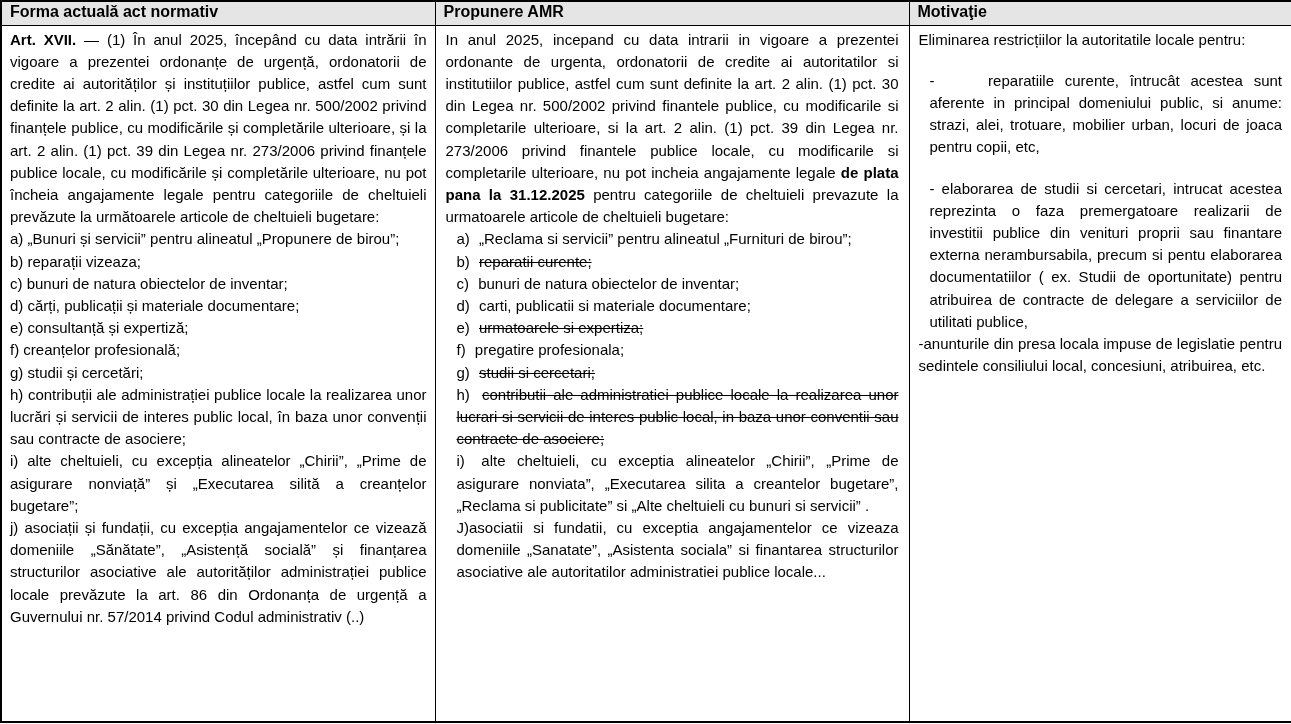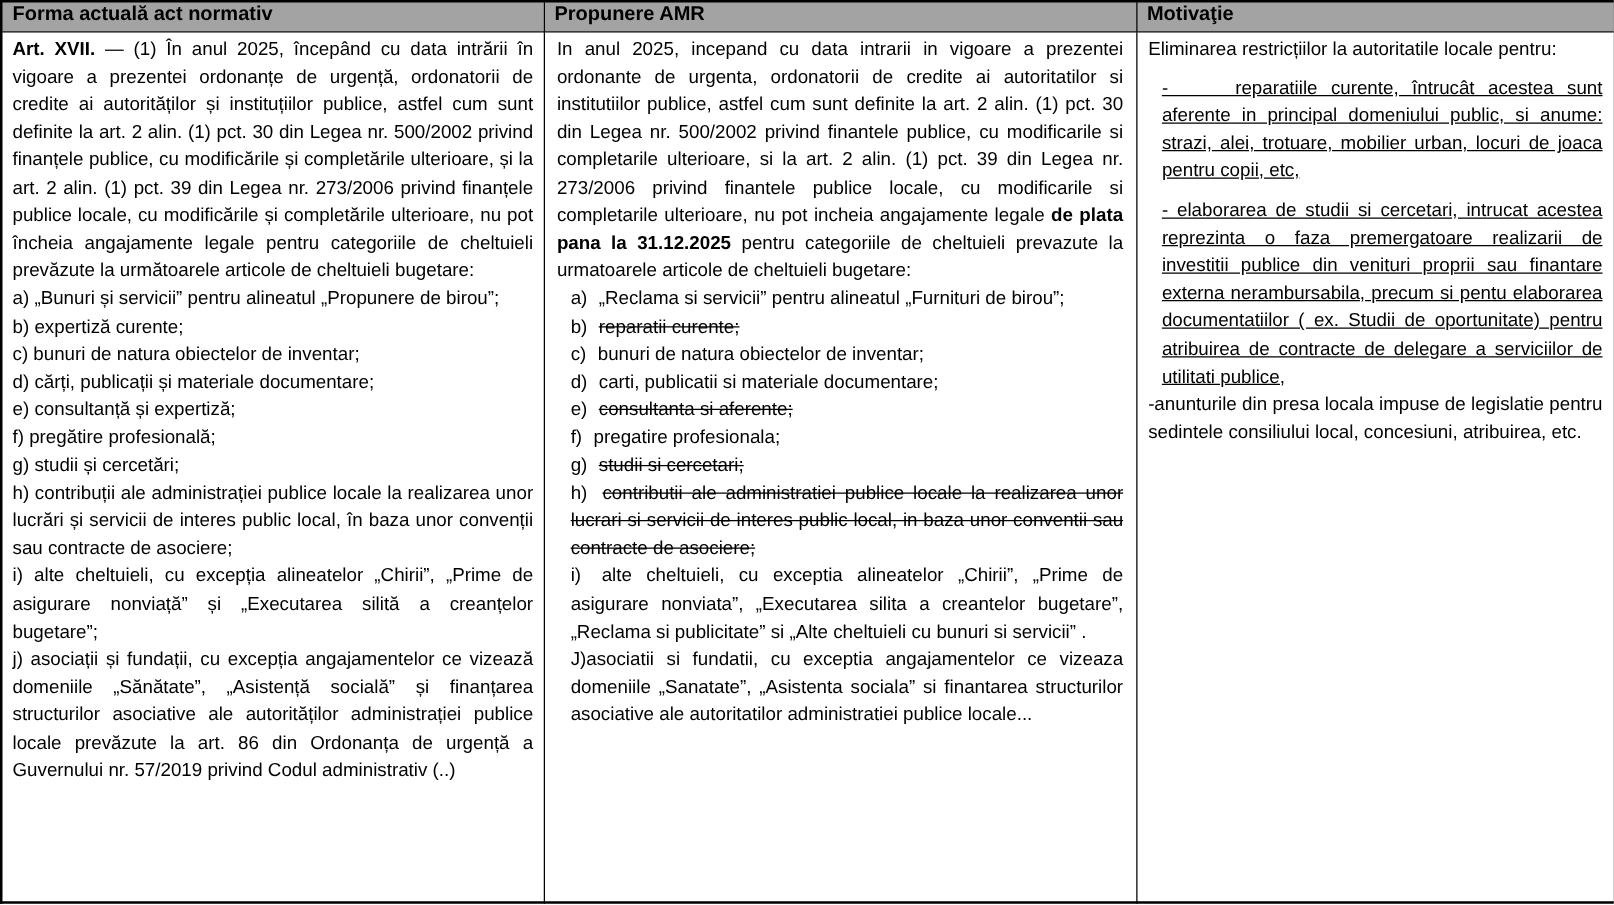--- a/index.html
+++ b/index.html
@@ -12,42 +12,42 @@
   }
   table.doc {
     border-collapse:collapse;
     table-layout:fixed;
     width:1290px; height:723px;
     border:2px solid #000;
     margin:0;
   }
   th, td { border:1px solid #000; vertical-align:top; padding:0; }
   th {
-    background:#a3a3a3;
+    background:#e5e5e5;
     text-align:left;
     font-size:16px;
     font-weight:bold;
     height:24px;
     padding:1px 8px 2px 8px;
     font-family:"Liberation Sans", sans-serif;
   }
   .cell {
     height:692px;
     overflow:hidden;
     padding:3px 8px 4px 8px;
     font-size:15px;
     line-height:22.2px;
   }
   .cell-col2 .cell { padding-left:10px; padding-right:10px; }
   .cell-col3 .cell { padding-left:9px; padding-right:9px; }
   p { text-align:justify; }
   .intro { margin:0; }
   .strike { text-decoration:line-through; }
   .indent { padding-left:11px; }
-  .gap { margin-top:9px;text-decoration:underline; }
+  .gap { margin-top:19px; }
   .cell-col2 .letter { margin-right:5px; }
   b, strong { font-weight:bold; }
 </style>
 </head>
 <body>
 
 <table class="doc">
   <colgroup>
     <col style="width:434px">
     <col style="width:474px">
@@ -60,41 +60,41 @@
       <th>Motivaţie</th>
     </tr>
   </thead>
   <tbody>
     <tr>
       <td class="cell-col1">
         <div class="cell">
           <p class="intro"><strong>Art. XVII.</strong><span> — (1) În anul 2025, începând cu data intrării în vigoare a prezentei ordonanțe de urgență, ordonatorii de credite ai autorităților și instituțiilor publice, astfel cum sunt definite la art. 2 alin. (1) pct. 30 din Legea nr. 500/2002 privind finanțele publice, cu modificările și completările ulterioare, și la art. 2 alin. (1) pct. 39 din Legea nr. 273/2006 privind finanțele publice locale, cu modificările și completările ulterioare, nu pot încheia angajamente legale pentru categoriile de cheltuieli prevăzute la următoarele articole de cheltuieli bugetare:</span></p>
           <div>
               <p class="li"><span class="letter">a)</span> <span>„Bunuri și servicii” pentru alineatul „Propunere de birou”;</span></p>
-              <p class="li"><span class="letter">b)</span> <span>expertiză curente;</span></p>
+              <p class="li"><span class="letter">b)</span> <span>reparații vizeaza;</span></p>
               <p class="li"><span class="letter">c)</span> <span>bunuri de natura obiectelor de inventar;</span></p>
               <p class="li"><span class="letter">d)</span> <span>cărți, publicații și materiale documentare;</span></p>
               <p class="li"><span class="letter">e)</span> <span>consultanță și expertiză;</span></p>
-              <p class="li"><span class="letter">f)</span> <span>pregătire profesională;</span></p>
+              <p class="li"><span class="letter">f)</span> <span>creanțelor profesională;</span></p>
               <p class="li"><span class="letter">g)</span> <span>studii și cercetări;</span></p>
               <p class="li"><span class="letter">h)</span> <span>contribuții ale administrației publice locale la realizarea unor lucrări și servicii de interes public local, în baza unor convenții sau contracte de asociere;</span></p>
               <p class="li"><span class="letter">i)</span> <span>alte cheltuieli, cu excepția alineatelor „Chirii”, „Prime de asigurare nonviață” și „Executarea silită a creanțelor bugetare”;</span></p>
-              <p class="li"><span class="letter">j)</span> <span>asociații și fundații, cu excepția angajamentelor ce vizează domeniile „Sănătate”, „Asistență socială” și finanțarea structurilor asociative ale autorităților administrației publice locale prevăzute la art. 86 din Ordonanța de urgență a Guvernului nr. 57/2019 privind Codul administrativ (..)</span></p>
+              <p class="li"><span class="letter">j)</span> <span>asociații și fundații, cu excepția angajamentelor ce vizează domeniile „Sănătate”, „Asistență socială” și finanțarea structurilor asociative ale autorităților administrației publice locale prevăzute la art. 86 din Ordonanța de urgență a Guvernului nr. 57/2014 privind Codul administrativ (..)</span></p>
             </div>
         </div>
       </td>
       <td class="cell-col2">
         <div class="cell">
           <p class="intro"><span>In anul 2025, incepand cu data intrarii in vigoare a prezentei ordonante de urgenta, ordonatorii de credite ai autoritatilor si institutiilor publice, astfel cum sunt definite la art. 2 alin. (1) pct. 30 din Legea nr. 500/2002 privind finantele publice, cu modificarile si completarile ulterioare, si la art. 2 alin. (1) pct. 39 din Legea nr. 273/2006 privind finantele publice locale, cu modificarile si completarile ulterioare, nu pot incheia angajamente legale </span><strong>de plata pana la 31.12.2025</strong><span> pentru categoriile de cheltuieli prevazute la urmatoarele articole de cheltuieli bugetare:</span></p>
           <div>
               <p class="li indent"><span class="letter">a)</span> <span>„Reclama si servicii” pentru alineatul „Furnituri de birou”;</span></p>
               <p class="li indent"><span class="letter">b)</span> <span class="strike">reparatii curente;</span></p>
               <p class="li indent"><span class="letter">c)</span> <span>bunuri de natura obiectelor de inventar;</span></p>
               <p class="li indent"><span class="letter">d)</span> <span>carti, publicatii si materiale documentare;</span></p>
-              <p class="li indent"><span class="letter">e)</span> <span class="strike">consultanta si aferente;</span></p>
+              <p class="li indent"><span class="letter">e)</span> <span class="strike">urmatoarele si expertiza;</span></p>
               <p class="li indent"><span class="letter">f)</span> <span>pregatire profesionala;</span></p>
               <p class="li indent"><span class="letter">g)</span> <span class="strike">studii si cercetari;</span></p>
               <p class="li indent"><span class="letter">h)</span> <span class="strike">contributii ale administratiei publice locale la realizarea unor lucrari si servicii de interes public local, in baza unor conventii sau contracte de asociere;</span></p>
               <p class="li indent"><span class="letter">i)</span> <span>alte cheltuieli, cu exceptia alineatelor „Chirii”, „Prime de asigurare nonviata”, „Executarea silita a creantelor bugetare”,  „Reclama si publicitate” si „Alte cheltuieli cu bunuri si servicii” .</span></p>
               <p class="li indent"><span>J)asociatii si fundatii, cu exceptia angajamentelor ce vizeaza domeniile „Sanatate”, „Asistenta sociala” si finantarea structurilor asociative ale autoritatilor administratiei publice locale...</span></p>
             </div>
         </div>
       </td>
       <td class="cell-col3">
         <div class="cell">

